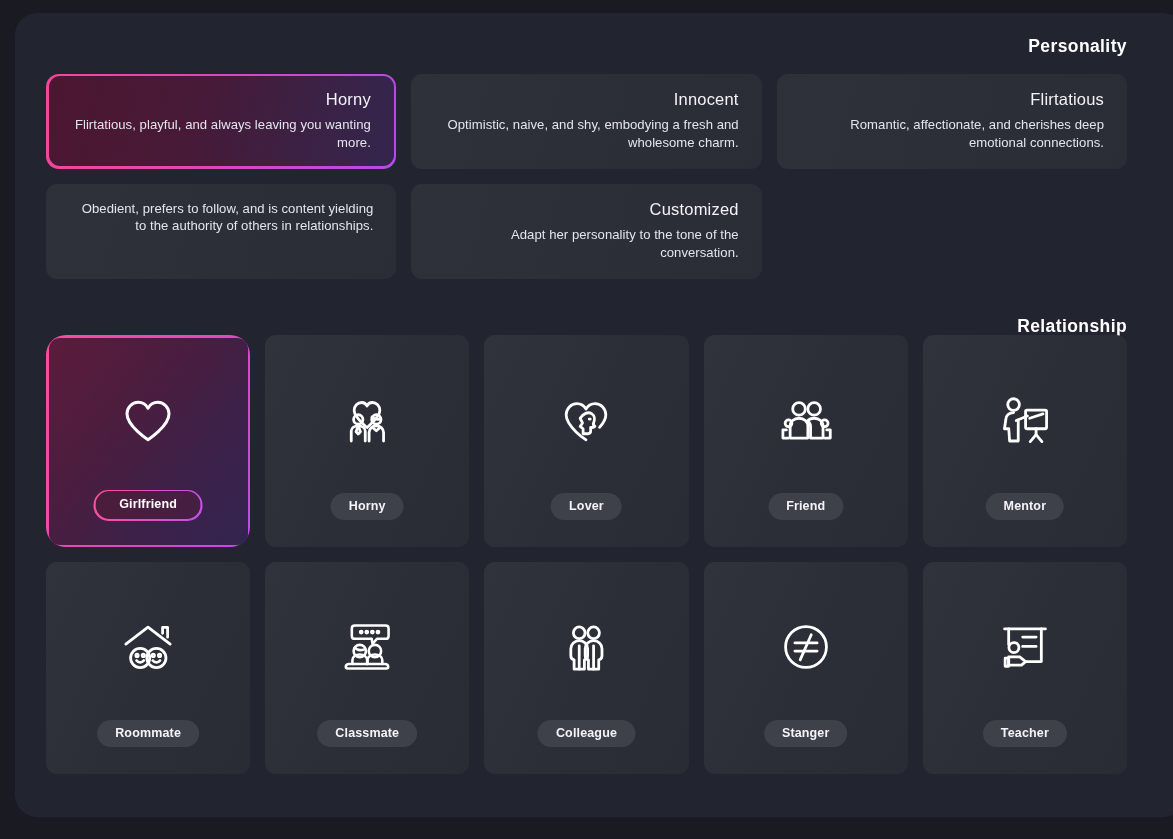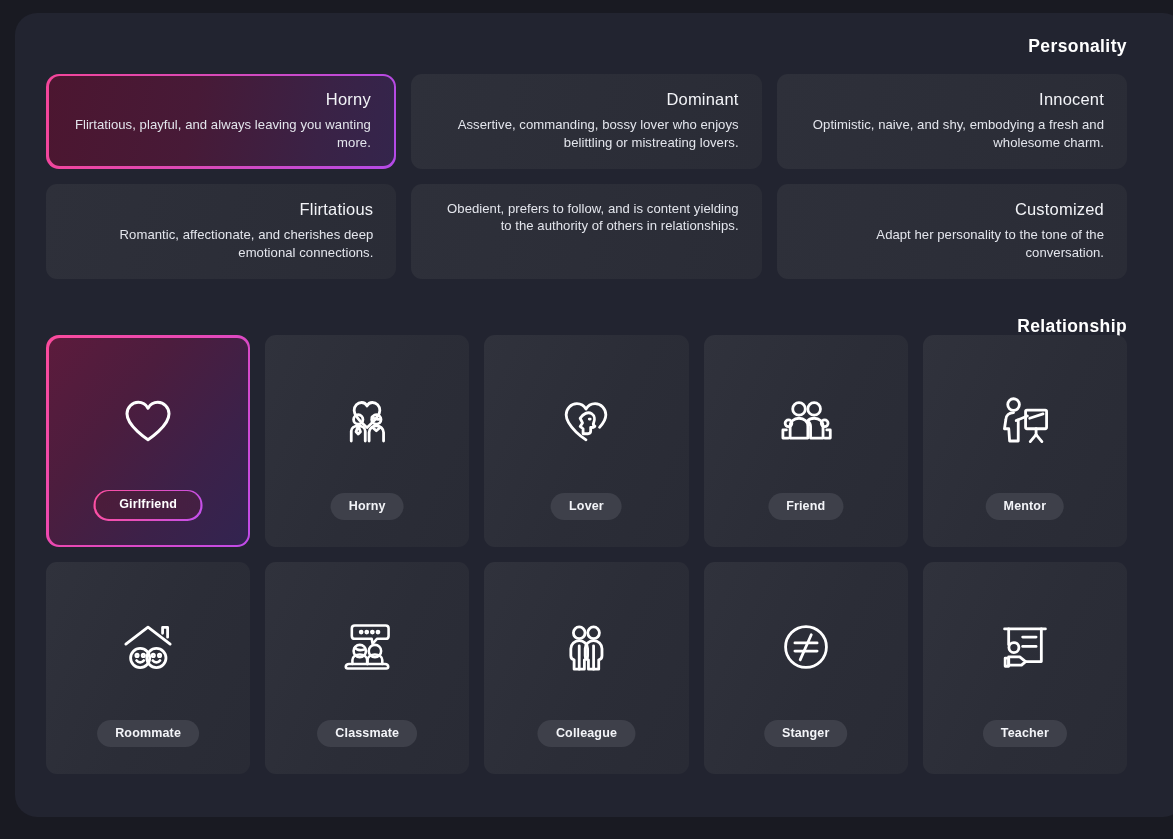--- a/index.html
+++ b/index.html
@@ -139,21 +139,21 @@
     font-weight: bold;
     letter-spacing: 0.15px;
     white-space: nowrap;
     line-height: 1;
   }
 
   
   .r-card.selected {
     background: linear-gradient(120deg, #fb4b9c 0%, #e948b4 45%, #c04bea 100%);
     padding: 0;
-    border-radius: 13px;
+    border-radius: 20px;
   }
   .r-card.selected .sel-fill {
     position: absolute;
     left: 2.5px; top: 2.5px; right: 2.5px; bottom: 2.5px;
     border-radius: 11px;
     background: linear-gradient(128deg, #5c1b3c 0%, #4c1d3e 35%, #3c2149 70%, #322450 100%);
     display: flex;
     flex-direction: column;
     align-items: center;
   }
@@ -188,24 +188,20 @@
 
     <div class="personality-grid">
 
       <div class="p-card selected">
         <div class="sel-fill">
           <div class="p-name">Horny</div>
           <div class="p-desc">Flirtatious, playful, and always leaving you wanting more.</div>
         </div>
       </div>
 
-      <div class="p-card">
-        <div class="p-name">Dominant</div>
-        <div class="p-desc">Assertive, commanding, bossy lover who enjoys belittling or mistreating lovers.</div>
-      </div>
 
       <div class="p-card">
         <div class="p-name">Innocent</div>
         <div class="p-desc">Optimistic, naive, and shy, embodying a fresh and wholesome charm.</div>
       </div>
 
       <div class="p-card">
         <div class="p-name">Flirtatious</div>
         <div class="p-desc">Romantic, affectionate, and cherishes deep emotional connections.</div>
       </div>

